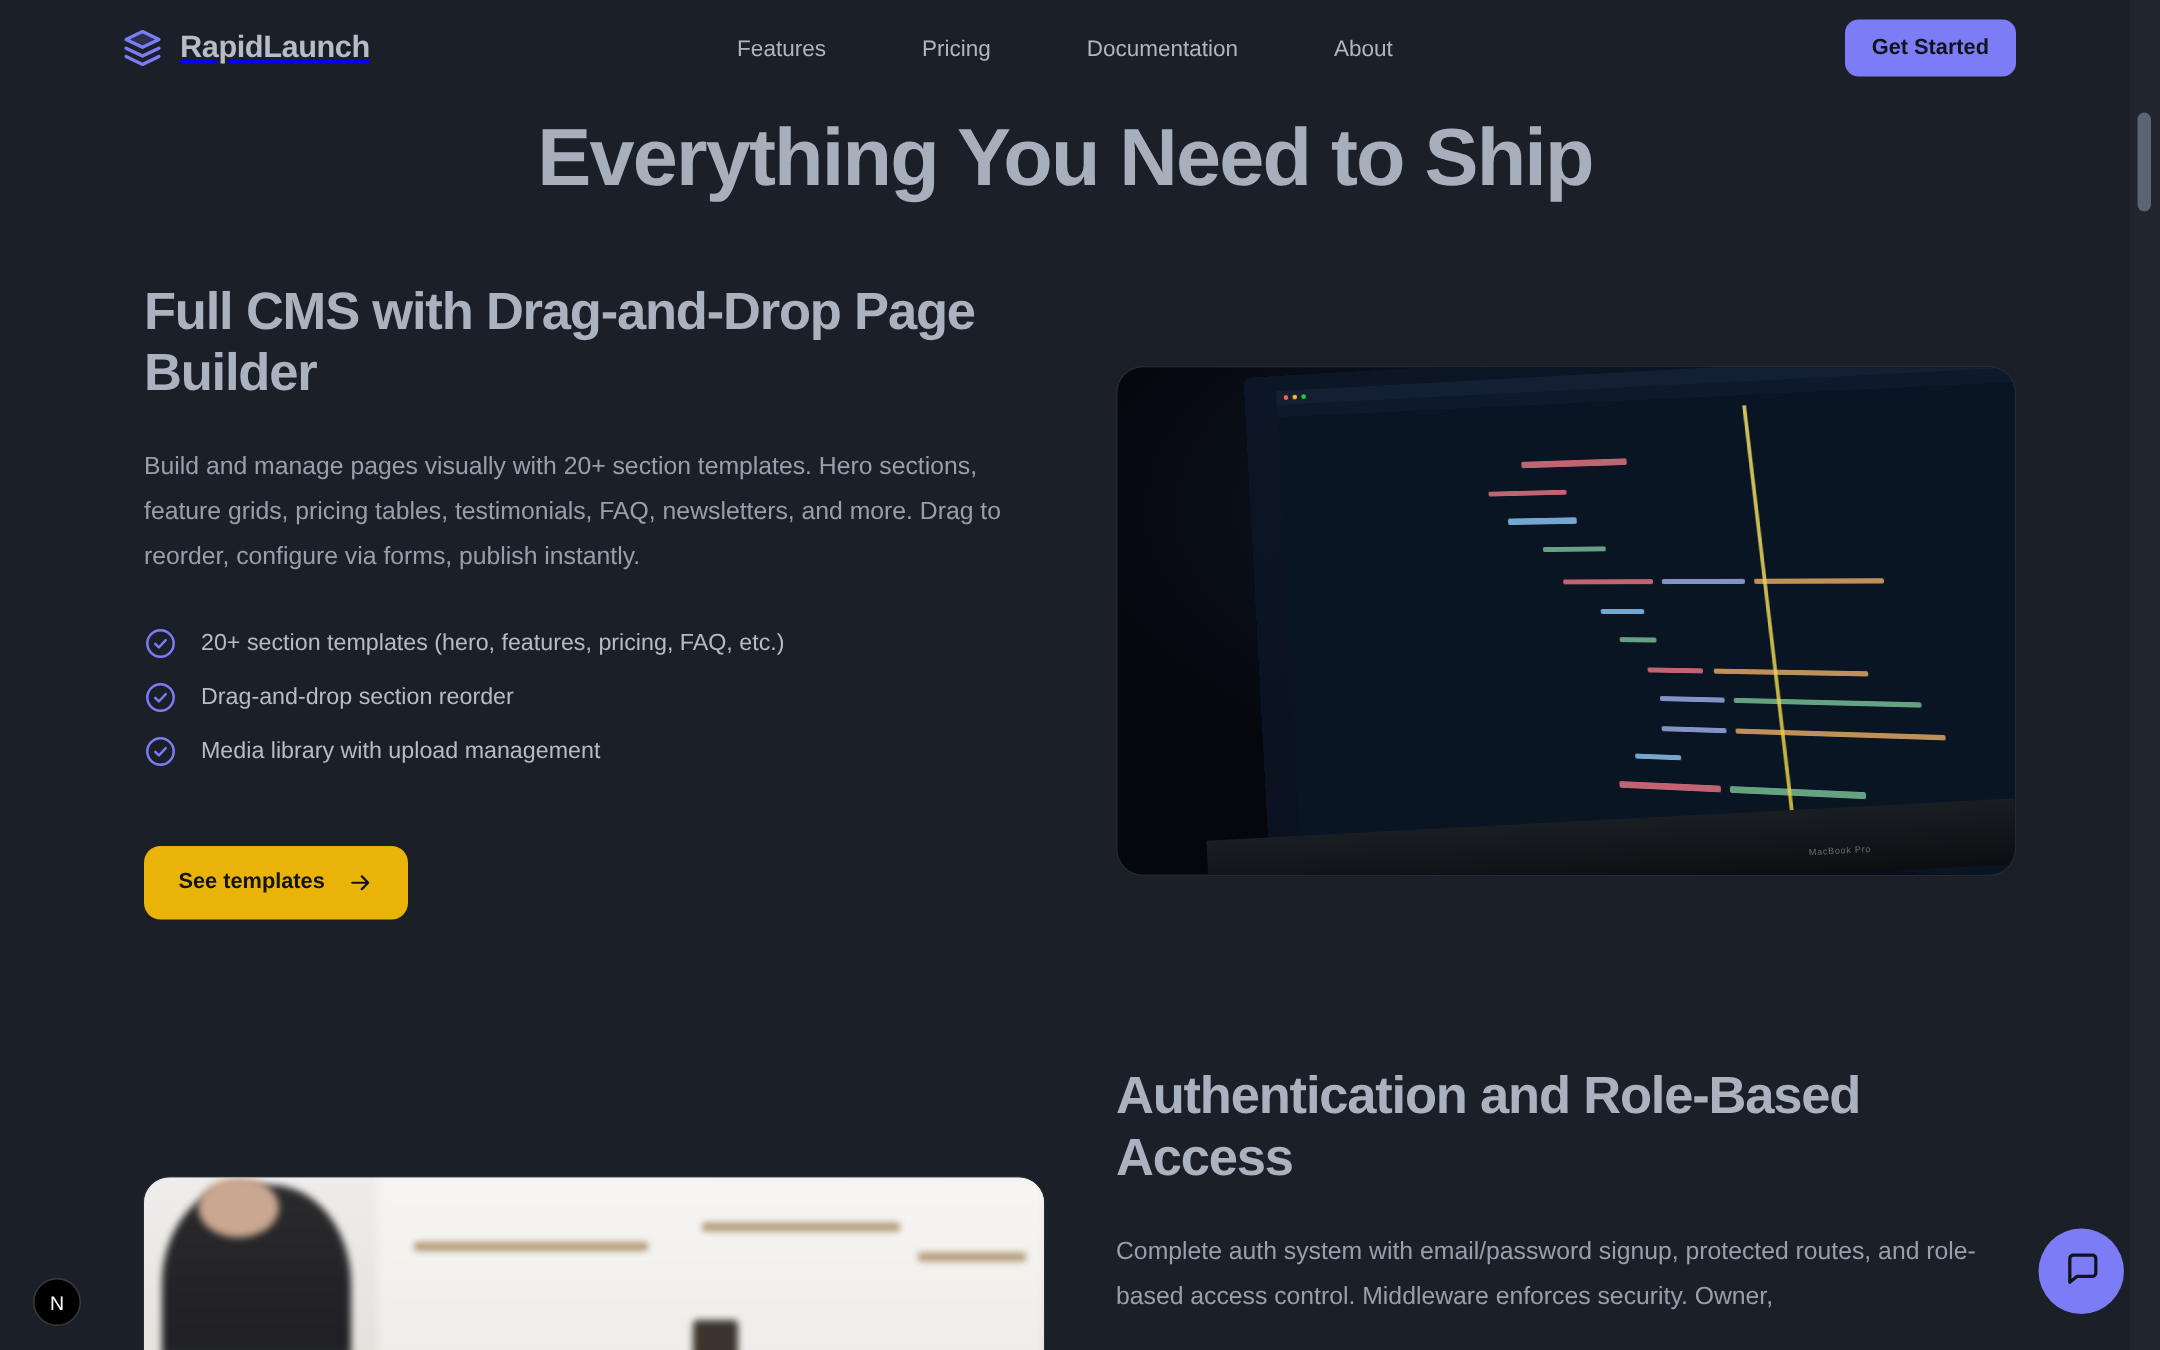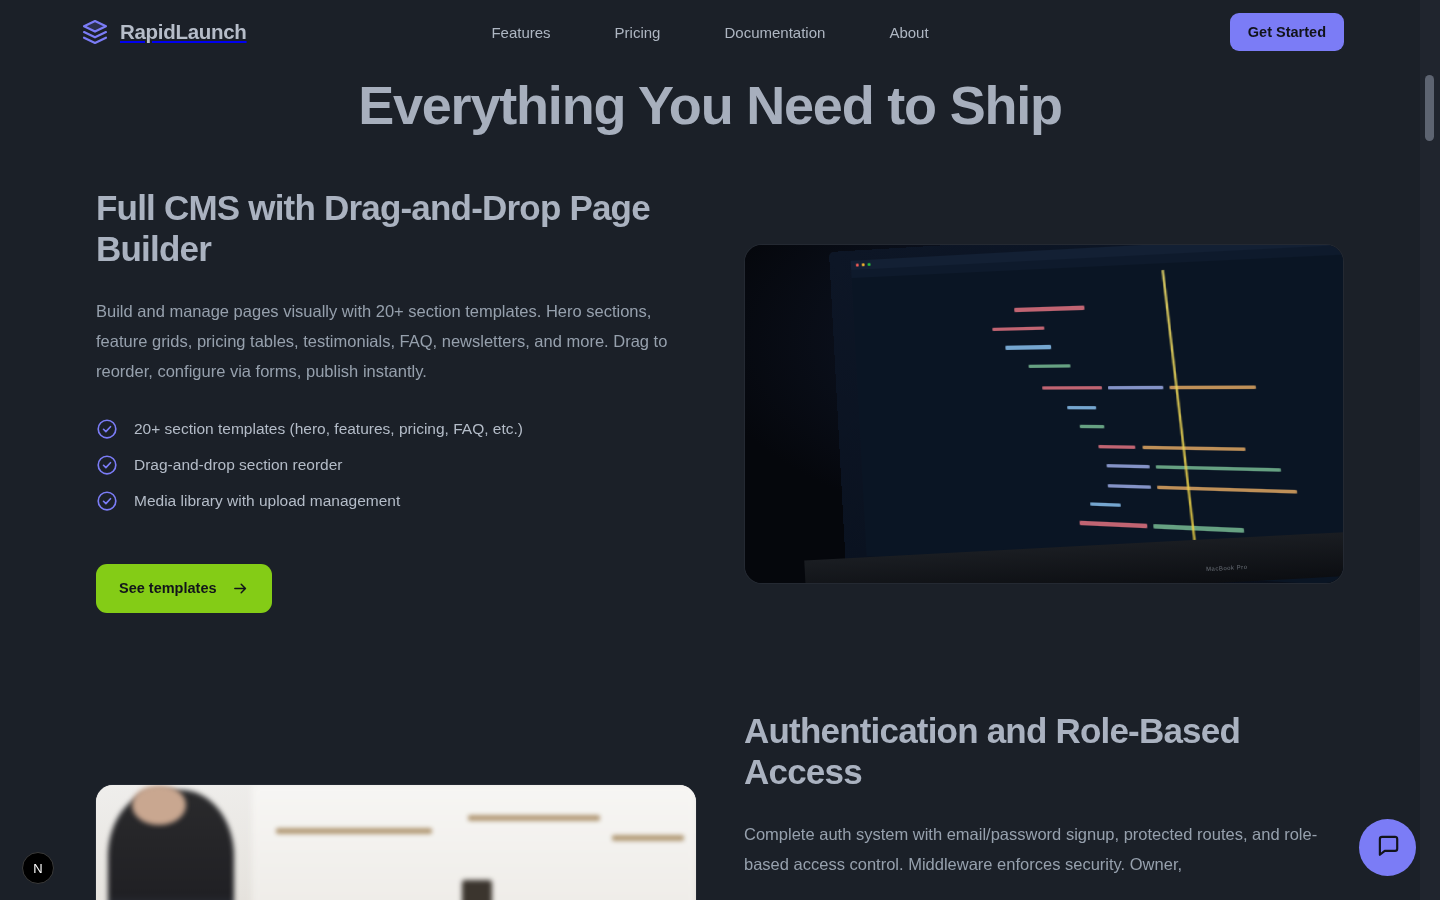--- a/index.html
+++ b/index.html
@@ -54,21 +54,21 @@
     width:600px;
   }
   .feat-list { list-style:none; margin-top:32px; }
   .feat-list li {
     display:flex; align-items:center; gap:16px; margin-bottom:14px;
   }
   .check-icon { width:22px; height:22px; flex:0 0 22px; display:block; }
   .feat-list span { font-size:15.5px; color:#b4bcc8; }
   .btn-primary {
     margin-top:38px; display:inline-flex; align-items:center; gap:15px;
-    background:#84cc16; color:#12141b;
+    background:#eab308; color:#12141b;
     font-size:14.5px; font-weight:bold;
     border:none; border-radius:11px; padding:16px 23px; cursor:pointer;
   }
   .btn-primary svg { display:block; }
 
   
   .media {
     position:absolute; border-radius:17px; overflow:hidden;
     box-shadow:0 0 0 1px rgba(120,132,150,.10);
   }

